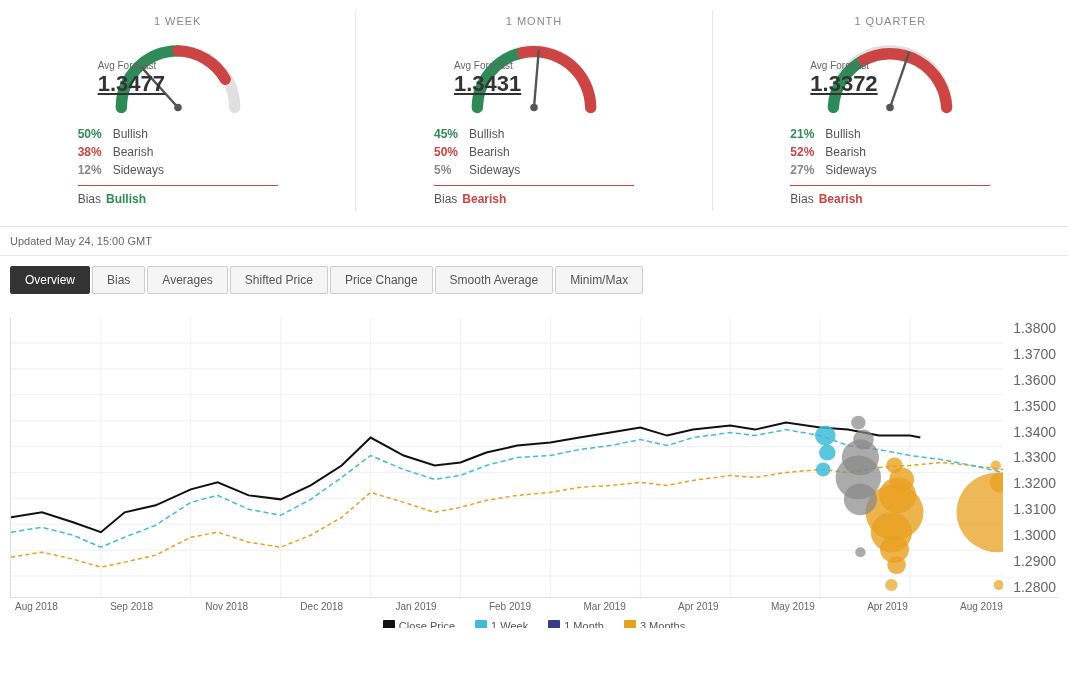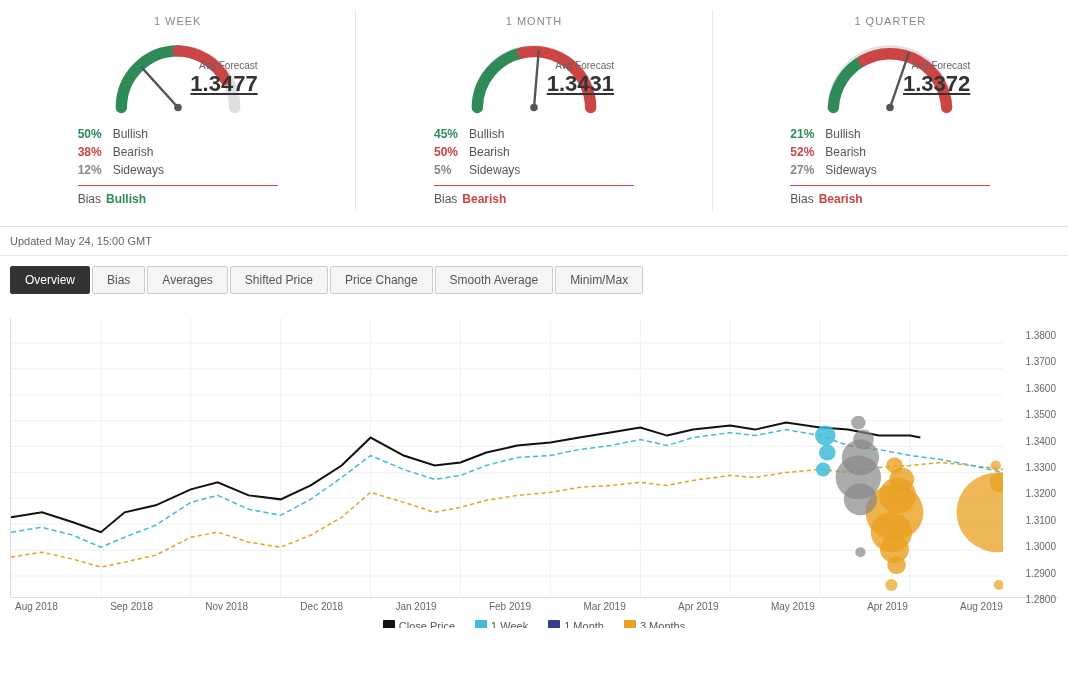--- a/index.html
+++ b/index.html
@@ -35,21 +35,21 @@
       height: 85px;
       margin-bottom: 8px;
     }
 
     .gauge-svg { width: 160px; height: 85px; }
 
     .gauge-text {
       position: absolute;
       top: 28px;
       left: 0; right: 0;
-      text-align: right;
+      text-align: left;
     }
     .gauge-label { font-size: 10px; color: #666; display: block; }
     .gauge-value { font-size: 22px; font-weight: bold; color: #333; text-decoration: underline; }
 
     .stats-table {
       width: 100%;
       max-width: 200px;
     }
     .stat-row {
       display: flex;
@@ -123,27 +123,27 @@
       position: relative;
       width: 100%;
       height: 280px;
       border-left: 1px solid #ddd;
       border-bottom: 1px solid #ddd;
     }
 
     .y-axis {
       position: absolute;
       right: 0;
-      top: 10px;
+      top: 0;
       width: 55px;
       height: 100%;
       display: flex;
       flex-direction: column;
       justify-content: space-between;
-      font-size: 10px;
+      font-size: 14px;
       color: #666;
       padding: 2px 0;
     }
     .y-label { text-align: right; padding-right: 2px; }
 
     .chart-svg-area {
       position: absolute;
       left: 0;
       top: 0;
       right: 55px;

